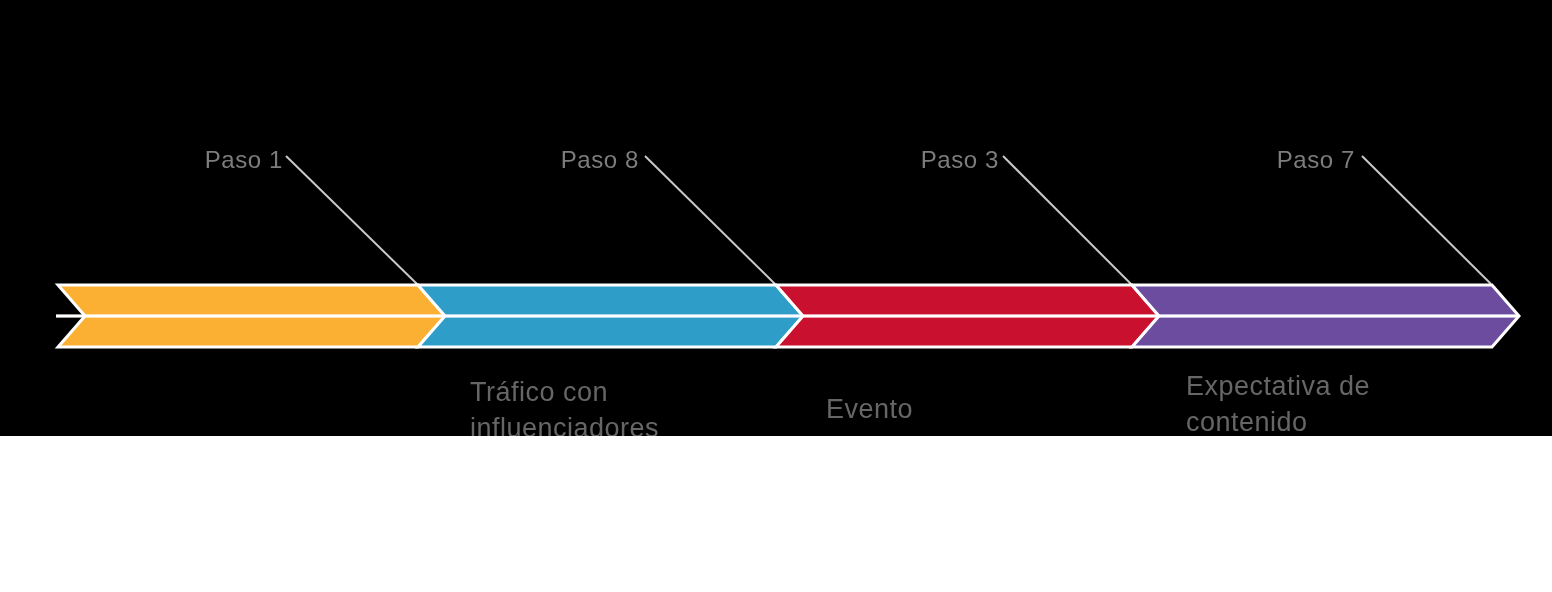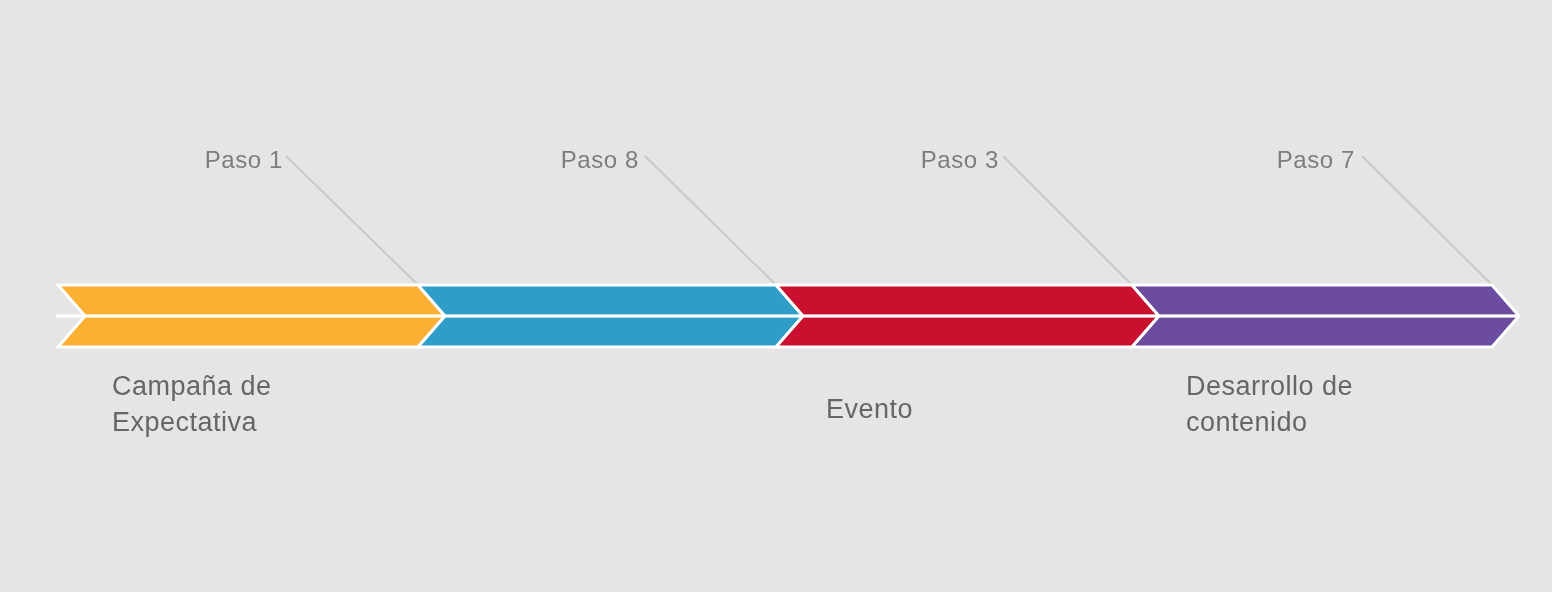--- a/index.html
+++ b/index.html
@@ -4,22 +4,22 @@
 <style>
   html, body {
     margin: 0;
     padding: 0;
     background: #ffffff;
     font-family: "Liberation Sans", sans-serif;
   }
   .canvas {
     position: relative;
     width: 1552px;
-    height: 592px;
-    background: #e5e5e5;
+    height: 436px;
+    background: #000000;
     overflow: hidden;
   }
   .arrow-svg {
     position: absolute;
     left: 0;
     top: 0;
   }
   .step-label {
     position: absolute;
     top: 146px;
@@ -65,19 +65,19 @@
     <polygon points="1132,285 1492,285 1519,316 1492,347 1132,347 1159,316" stroke="#ffffff" stroke-width="3" stroke-linejoin="miter" fill="#6B4C9F"></polygon>
 
     <rect x="56" y="314.4" width="1463" height="3.2" fill="#ffffff"></rect>
   </svg>
 
   <div class="step-label p1">Paso 1</div>
   <div class="step-label p2">Paso 8</div>
   <div class="step-label p3">Paso 3</div>
   <div class="step-label p4">Paso 7</div>
 
-  <div class="step-title t1">Campaña de
-Expectativa</div>
+  <div class="step-title t2">Tráfico con
+influenciadores</div>
   <div class="step-title t3">Evento</div>
-  <div class="step-title t4">Desarrollo de
+  <div class="step-title t4">Expectativa de
 contenido</div>
 
 </div>
 
 </body></html>

